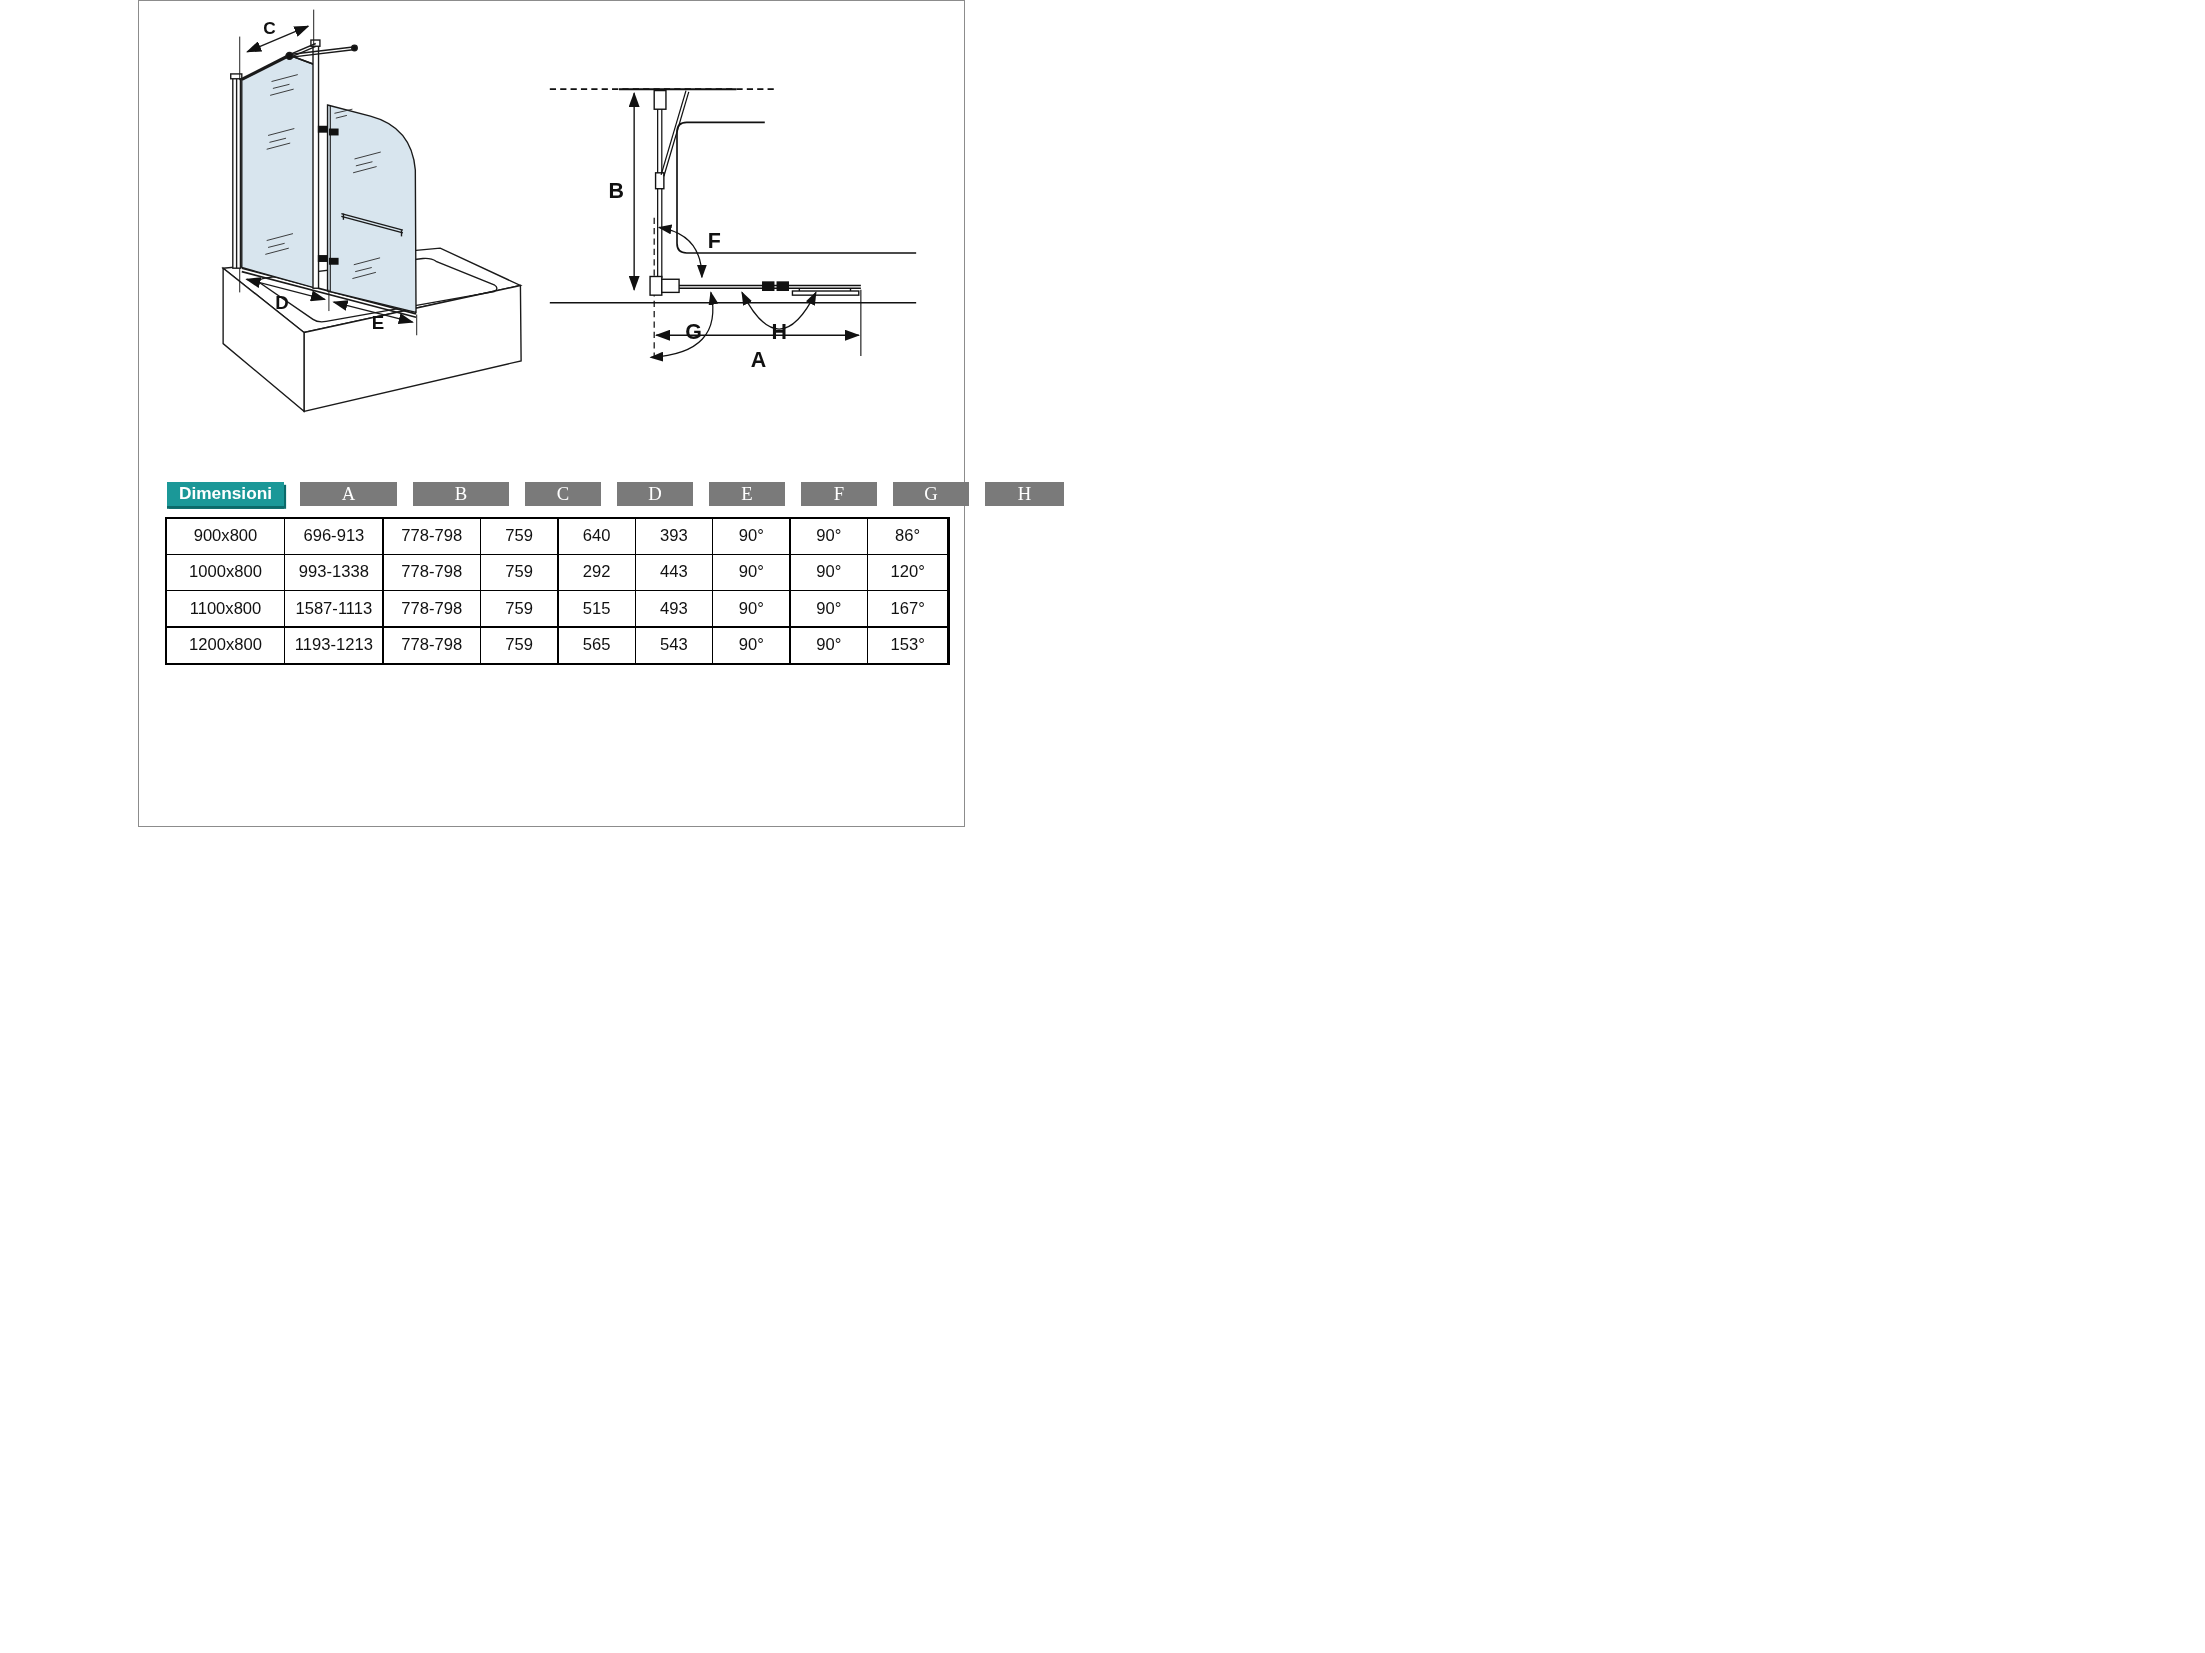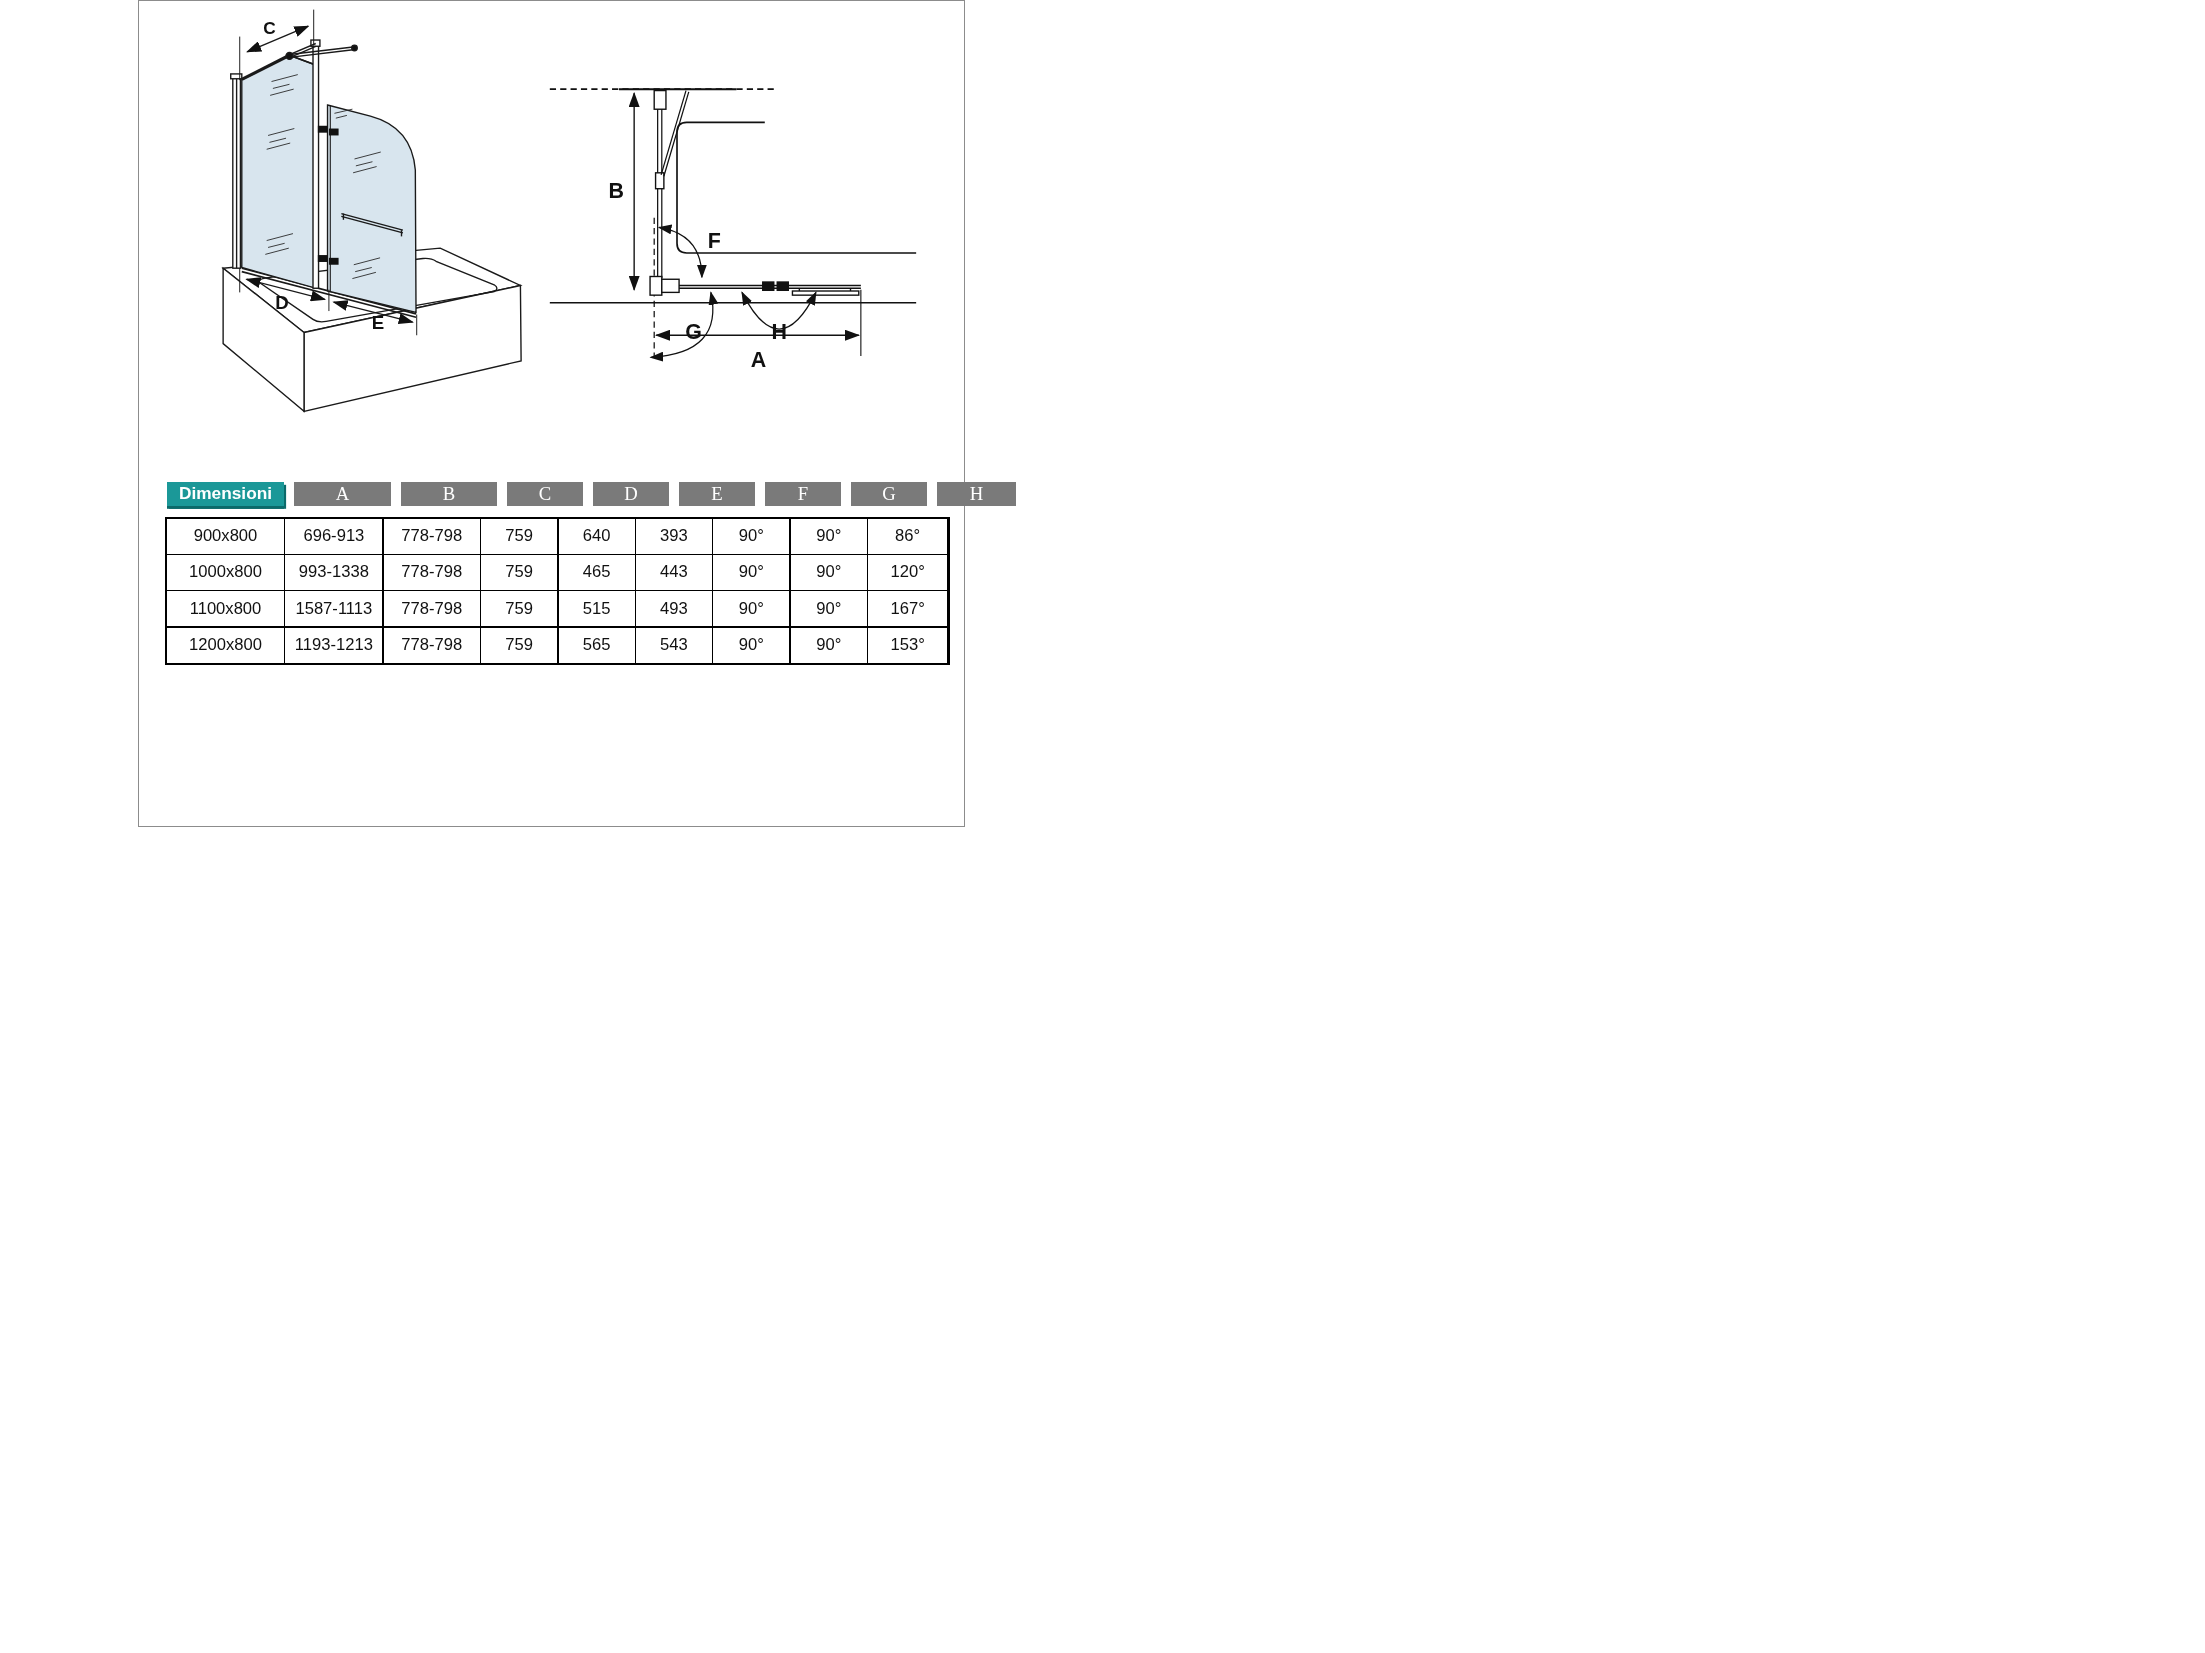--- a/index.html
+++ b/index.html
@@ -5,21 +5,21 @@
   html,body{margin:0;padding:0;background:#ffffff;}
   #canvas{position:relative;width:1103px;height:827px;background:#fff;overflow:hidden;
           font-family:"Liberation Sans", sans-serif;}
   #frame{position:absolute;left:138px;top:0px;width:825px;height:825px;
          border:0.7px solid #8c8c8c;background:#fff;}
   .diag{position:absolute;}
   svg text{font-family:"Liberation Sans", sans-serif;font-weight:bold;fill:#111;}
   
   #dim-table{position:absolute;left:26px;top:479px;width:785px;}
   .tbl-head{display:grid;grid-template-columns:117px 97px 96px 76px 76px 76px 76px 76px 79px;
-            gap:10px;border:2.1px solid transparent;margin-bottom:9px;}
+            gap:16px;border:2.1px solid transparent;margin-bottom:9px;}
   .tbl-head .cell{height:23.5px;display:flex;align-items:center;justify-content:center;}
   .cell.teal{background:#1b9898;color:#fff;font-weight:bold;font-size:17.3px;
              box-shadow:0 2.8px 0 #0b6a6a, 2.1px 2.8px 0 #0b6a6a;}
   .cell.hgray{background:#7a7a7a;color:#fff;font-family:"Liberation Serif", serif;
               font-weight:normal;font-size:18.7px;}
   .tbl-body{display:grid;grid-template-columns:117px 97px 96px 76px 76px 76px 76px 76px 79px;
             background:#000;gap:1.4px;border:2.1px solid #000;}
   .trow{display:contents;}
   .cell.body{background:#fff;height:35px;display:flex;align-items:center;justify-content:center;
              font-size:16.6px;color:#111;font-weight:normal;text-align:center;}
@@ -225,21 +225,21 @@
           <div class="cell hgray">C</div>
           <div class="cell hgray">D</div>
           <div class="cell hgray">E</div>
           <div class="cell hgray">F</div>
           <div class="cell hgray">G</div>
           <div class="cell hgray">H</div>
         </div>
       <div class="tbl-body">
 
       <div class="trow"><div class="cell body">900x800</div><div class="cell body">696-913</div><div class="cell body">778-798</div><div class="cell body">759</div><div class="cell body">640</div><div class="cell body">393</div><div class="cell body">90°</div><div class="cell body">90°</div><div class="cell body">86°</div></div>
-          <div class="trow"><div class="cell body">1000x800</div><div class="cell body">993-1338</div><div class="cell body">778-798</div><div class="cell body">759</div><div class="cell body">465</div><div class="cell body">443</div><div class="cell body">90°</div><div class="cell body">90°</div><div class="cell body">120°</div></div>
+          <div class="trow"><div class="cell body">1000x800</div><div class="cell body">993-1338</div><div class="cell body">778-798</div><div class="cell body">759</div><div class="cell body">292</div><div class="cell body">443</div><div class="cell body">90°</div><div class="cell body">90°</div><div class="cell body">120°</div></div>
           <div class="trow"><div class="cell body">1100x800</div><div class="cell body">1587-1113</div><div class="cell body">778-798</div><div class="cell body">759</div><div class="cell body">515</div><div class="cell body">493</div><div class="cell body">90°</div><div class="cell body">90°</div><div class="cell body">167°</div></div>
           <div class="trow"><div class="cell body">1200x800</div><div class="cell body">1193-1213</div><div class="cell body">778-798</div><div class="cell body">759</div><div class="cell body">565</div><div class="cell body">543</div><div class="cell body">90°</div><div class="cell body">90°</div><div class="cell body">153°</div></div>
         </div>
     </div>
 
   </div>
 </div>
 
 
 </body></html>

